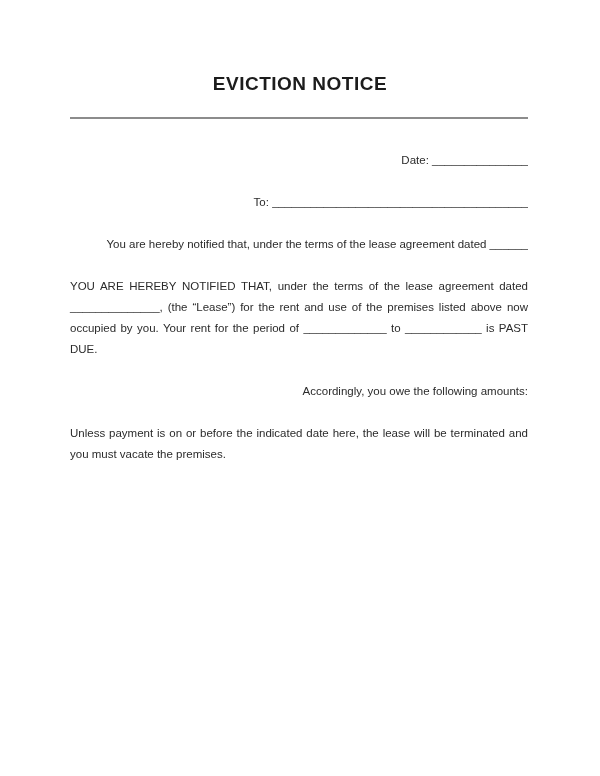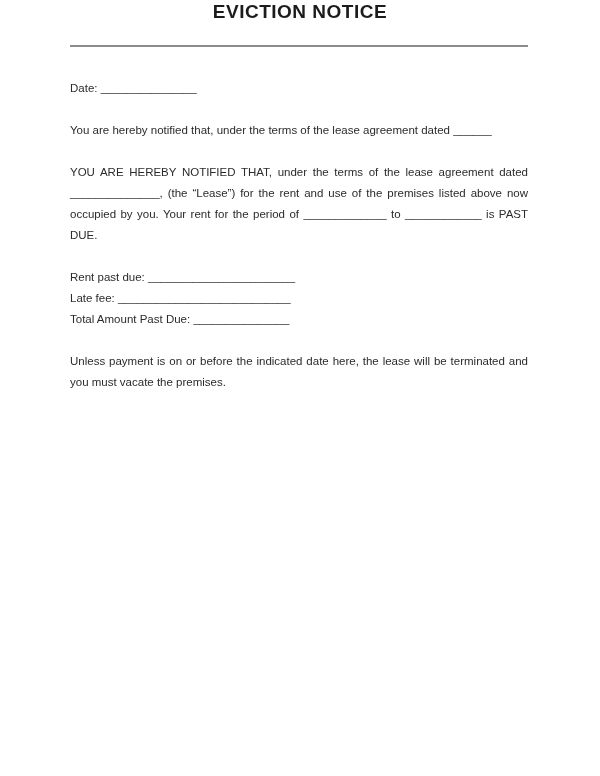--- a/index.html
+++ b/index.html
@@ -4,20 +4,21 @@
 <style>
   * { box-sizing: border-box; }
   html, body { margin: 0; padding: 0; background: #ffffff; }
   .page {
     position: relative;
     width: 600px;
     height: 776px;
     background: #ffffff;
     font-family: "Liberation Sans", sans-serif;
     color: #2b2b2b;
+    padding-top: 72px;
     overflow: hidden;
   }
   .doc-title {
     margin: 0;
     text-align: center;
     font-size: 19px;
     line-height: 23px;
     font-weight: bold;
     color: #1c1c1c;
     letter-spacing: 0.5px;
@@ -27,20 +28,21 @@
   }
   .divider {
     border: none;
     border-top: 2px solid #8c8c8c;
     margin: 22px 0 31px 0;
   }
   .para {
     margin: 0 0 21px 0;
     font-size: 11.5px;
     line-height: 21px;
+    text-align: right;
   }
   .justify { text-align: justify; }
   .field-line { display: block; white-space: nowrap; }
   .blank { letter-spacing: 0; }
 </style>
 </head>
 <body>
 
 <div class="page">
 
@@ -51,40 +53,31 @@
     <hr class="divider">
 
     <div class="para">
       <span class="field-line">
         <span>Date:</span>
         <span class="blank">_______________</span>
       </span>
     </div>
 
     <div class="para">
+      <span class="field-line">
+        <span>To:</span>
+        <span class="blank">________________________________________</span>
+      </span>
     </div>
 
     <p class="para">You are hereby notified that, under the terms of the lease agreement dated ______</p>
 
     <p class="para justify">YOU ARE HEREBY NOTIFIED THAT, under the terms of the lease agreement dated ______________, (the “Lease”) for the rent and use of the premises listed above now occupied by you. Your rent for the period of _____________ to ____________ is PAST DUE.</p>
 
+    <p class="para">Accordingly, you owe the following amounts:</p>
 
-    <div class="para">
-      <span class="field-line">
-        <span>Rent past due:</span>
-        <span class="blank">_______________________</span>
-      </span>
-      <span class="field-line">
-        <span>Late fee:</span>
-        <span class="blank">___________________________</span>
-      </span>
-      <span class="field-line">
-        <span>Total Amount Past Due:</span>
-        <span class="blank">_______________</span>
-      </span>
-    </div>
 
 
     <p class="para justify">Unless payment is on or before the indicated date here, the lease will be terminated and you must vacate the premises.</p>
 
 
   </div>
 </div>
 
 </body></html>

